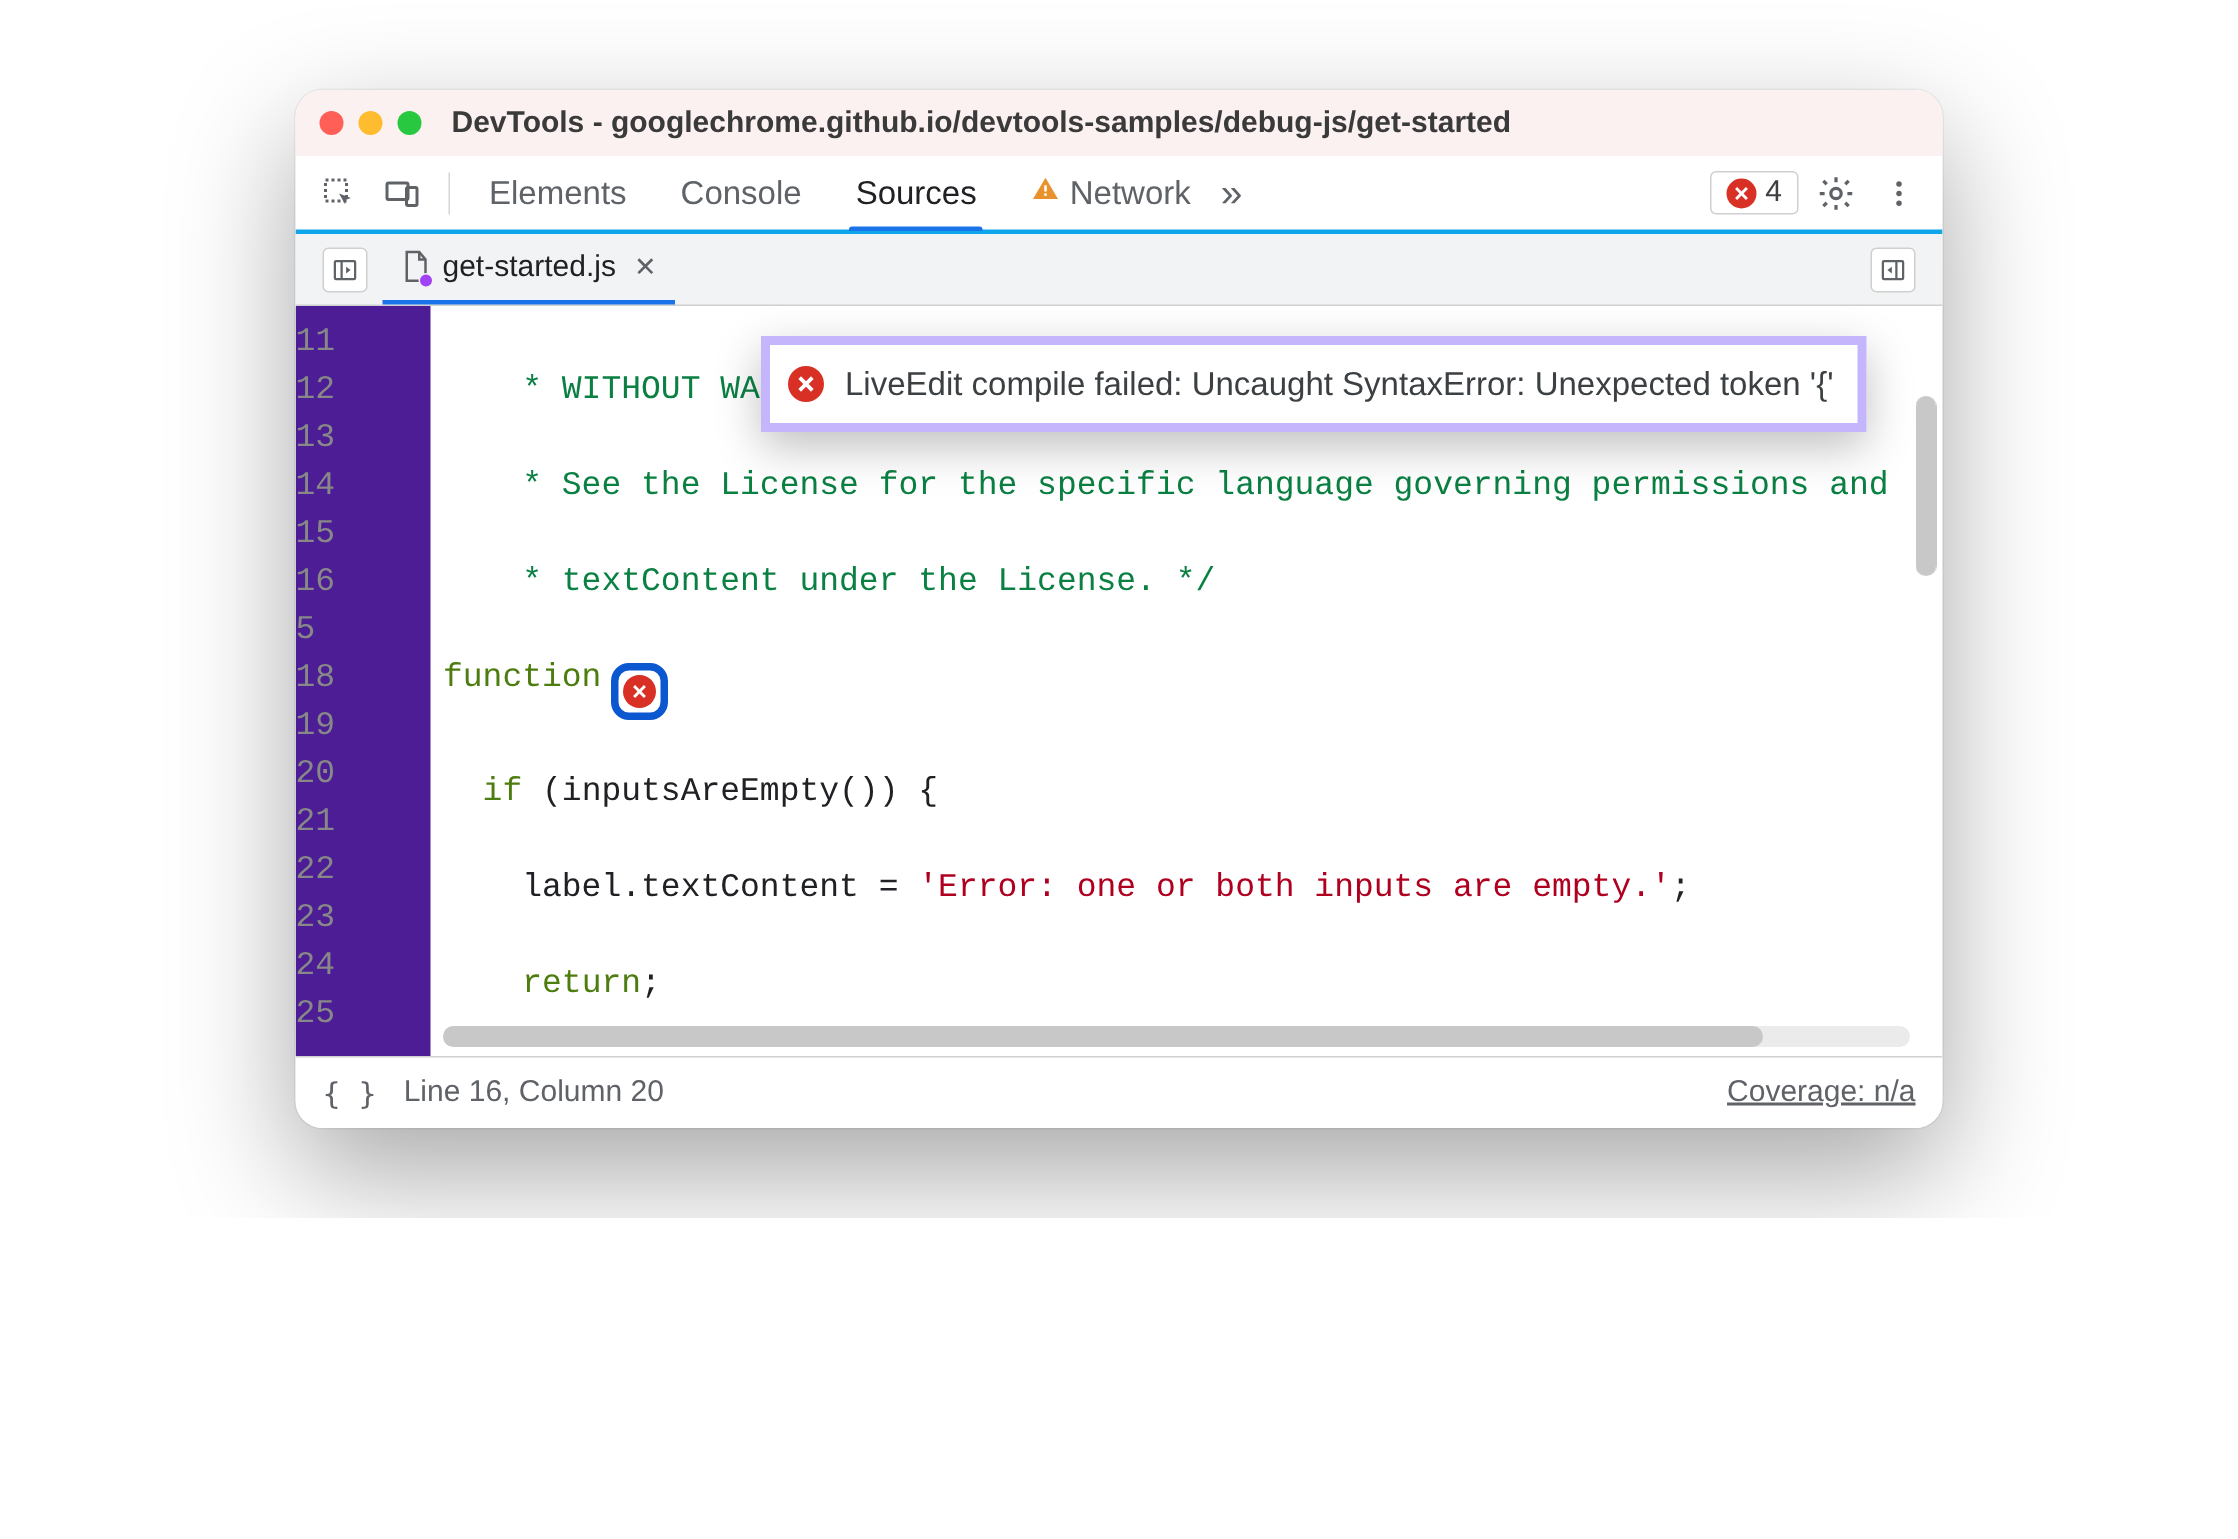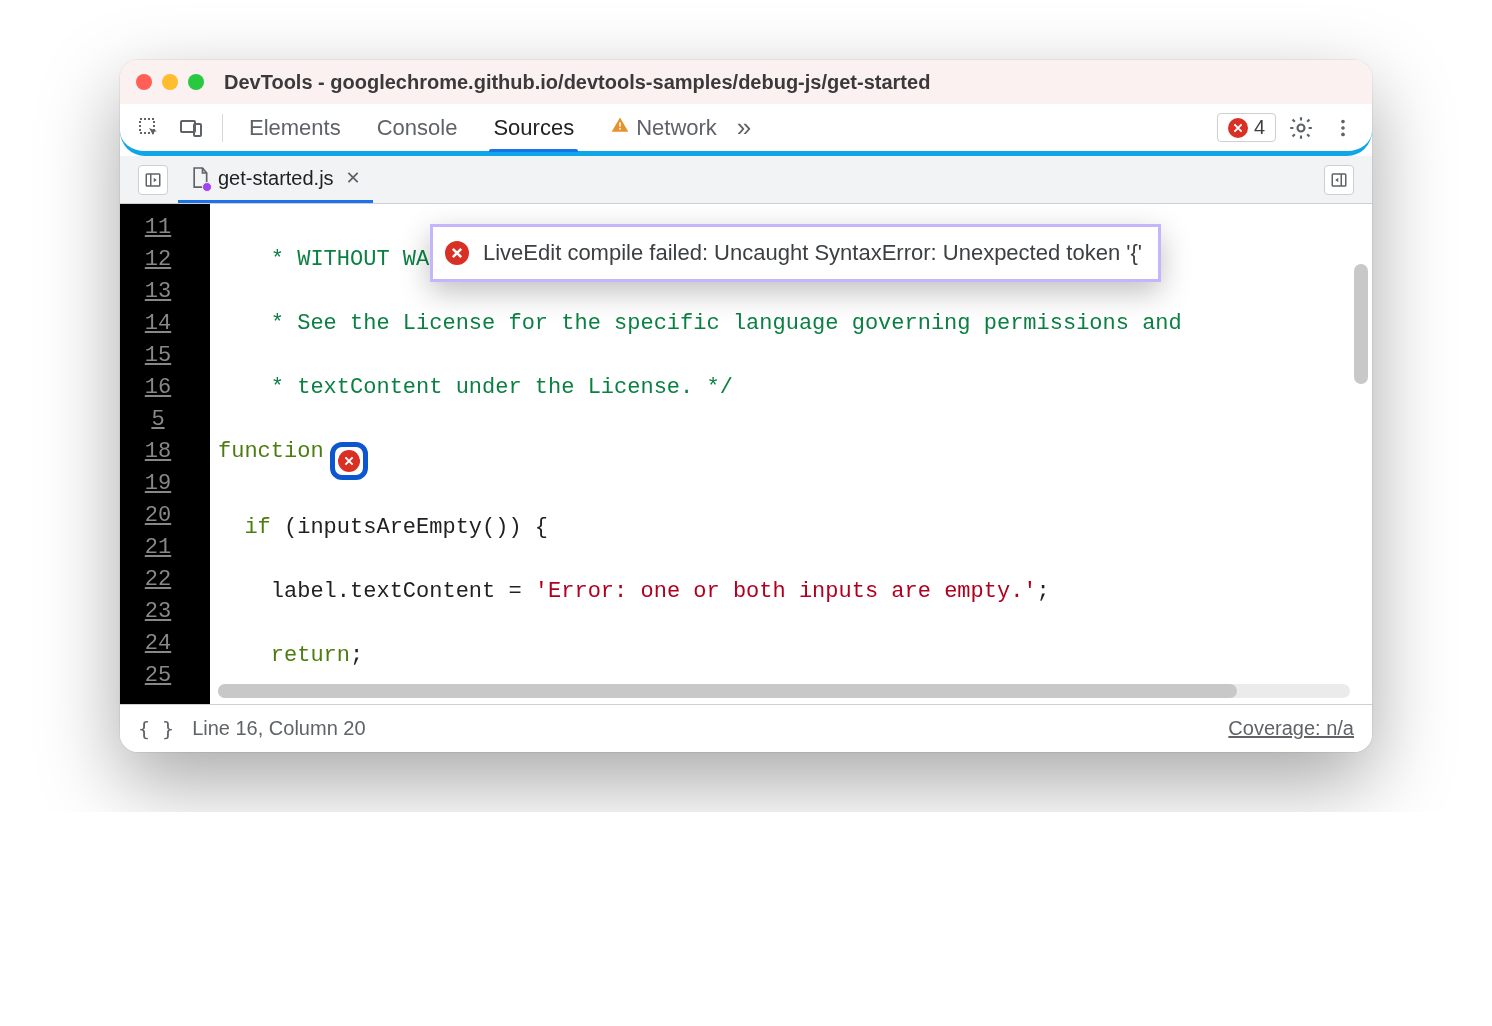--- a/index.html
+++ b/index.html
@@ -5,21 +5,21 @@
   * { box-sizing: border-box; margin: 0; padding: 0; }
   body {
     font-family: -apple-system, BlinkMacSystemFont, "Segoe UI", Helvetica, Arial, sans-serif;
     background: #fff;
     display: flex;
     align-items: flex-start;
     justify-content: center;
     padding: 60px 80px;
   }
   .window {
-    width: 1252px;
+    width: 1098px;
     background: #fff;
     border-radius: 18px;
     box-shadow: 0 30px 80px rgba(0,0,0,0.35), 0 0 0 1px rgba(0,0,0,0.05);
     overflow: hidden;
     position: relative;
   }
   
   .titlebar {
     height: 44px;
     background: #fbf1f1;
@@ -42,24 +42,23 @@
     overflow: hidden;
     text-overflow: ellipsis;
   }
   
   .toolbar {
     height: 52px;
     display: flex;
     align-items: center;
     padding: 0 12px;
     gap: 8px;
-    border-bottom: 5px solid #0ea5e9;
+    border-bottom: 3px solid #0ea5e9;
     background: #fff;
     color: #5f6368;
-    border-radius: 25px;
   }
   .tbtn {
     display: flex; align-items: center; justify-content: center;
     width: 34px; height: 34px;
     color: #5f6368;
   }
   .divider { width: 1px; height: 28px; background: #d6d6d6; margin: 0 6px; }
   .tabs { display: flex; align-items: stretch; height: 100%; gap: 28px; margin-left: 8px; }
   .tab {
     display: flex; align-items: center; gap: 6px;
@@ -99,23 +98,23 @@
   .panelbtn {
     width: 30px; height: 30px; display:flex;align-items:center;justify-content:center;
     border: 1px solid #cfcfcf; border-radius: 4px; background:#fff; color:#5f6368;
   }
   
   .editor {
     display: flex; height: 500px; position: relative; overflow: hidden;
     font-family: Menlo, Consolas, "Courier New", monospace;
   }
   .gutter {
-    width: 90px; text-align: center; padding: 8px 14px 8px 0;
+    width: 90px; text-align: left; padding: 8px 14px 8px 0;
     color: #888; font-size: 22px; line-height: 32px;
-    background: #000000; flex-shrink: 0; text-decoration: underline;
+    background: #4c1d95; flex-shrink: 0;
   }
   .code {
     flex: 1; padding: 8px 0 8px 8px; font-size: 22px; line-height: 32px;
     white-space: pre; color: #202124; overflow: auto; position: relative;
   }
   .code .cm { color: #0b8043; }
   .code .kw { color: #4d7c0f; }
   .code .str { color: #b00020; }
   .vscroll {
     position: absolute; right: 4px; top: 60px; bottom: 30px; width: 14px;
@@ -133,21 +132,21 @@
     vertical-align: -10px; margin-left: 6px;
   }
   .errmark .dot {
     width: 22px; height: 22px; border-radius: 50%; background:#d93025;
     display:flex;align-items:center;justify-content:center;
   }
   .errmark .dot svg { width: 12px; height:12px; }
   
   .tooltip {
     position: absolute; left: 220px; top: 20px;
-    background: #fff; border: 3px solid #c4b5fd;
+    background: #fff; border: 6px solid #c4b5fd;
     box-shadow: 0 10px 30px rgba(0,0,0,0.25);
     padding: 10px 16px 10px 12px; display: flex; align-items: center; gap: 14px;
     font-family: -apple-system, BlinkMacSystemFont, sans-serif;
     font-size: 22px; color: #3c4043; max-width: 960px;
     z-index: 10;
   }
   .tooltip .dot {
     width: 24px; height: 24px; border-radius: 50%; background:#d93025;
     display:flex;align-items:center;justify-content:center; flex-shrink:0;
   }

